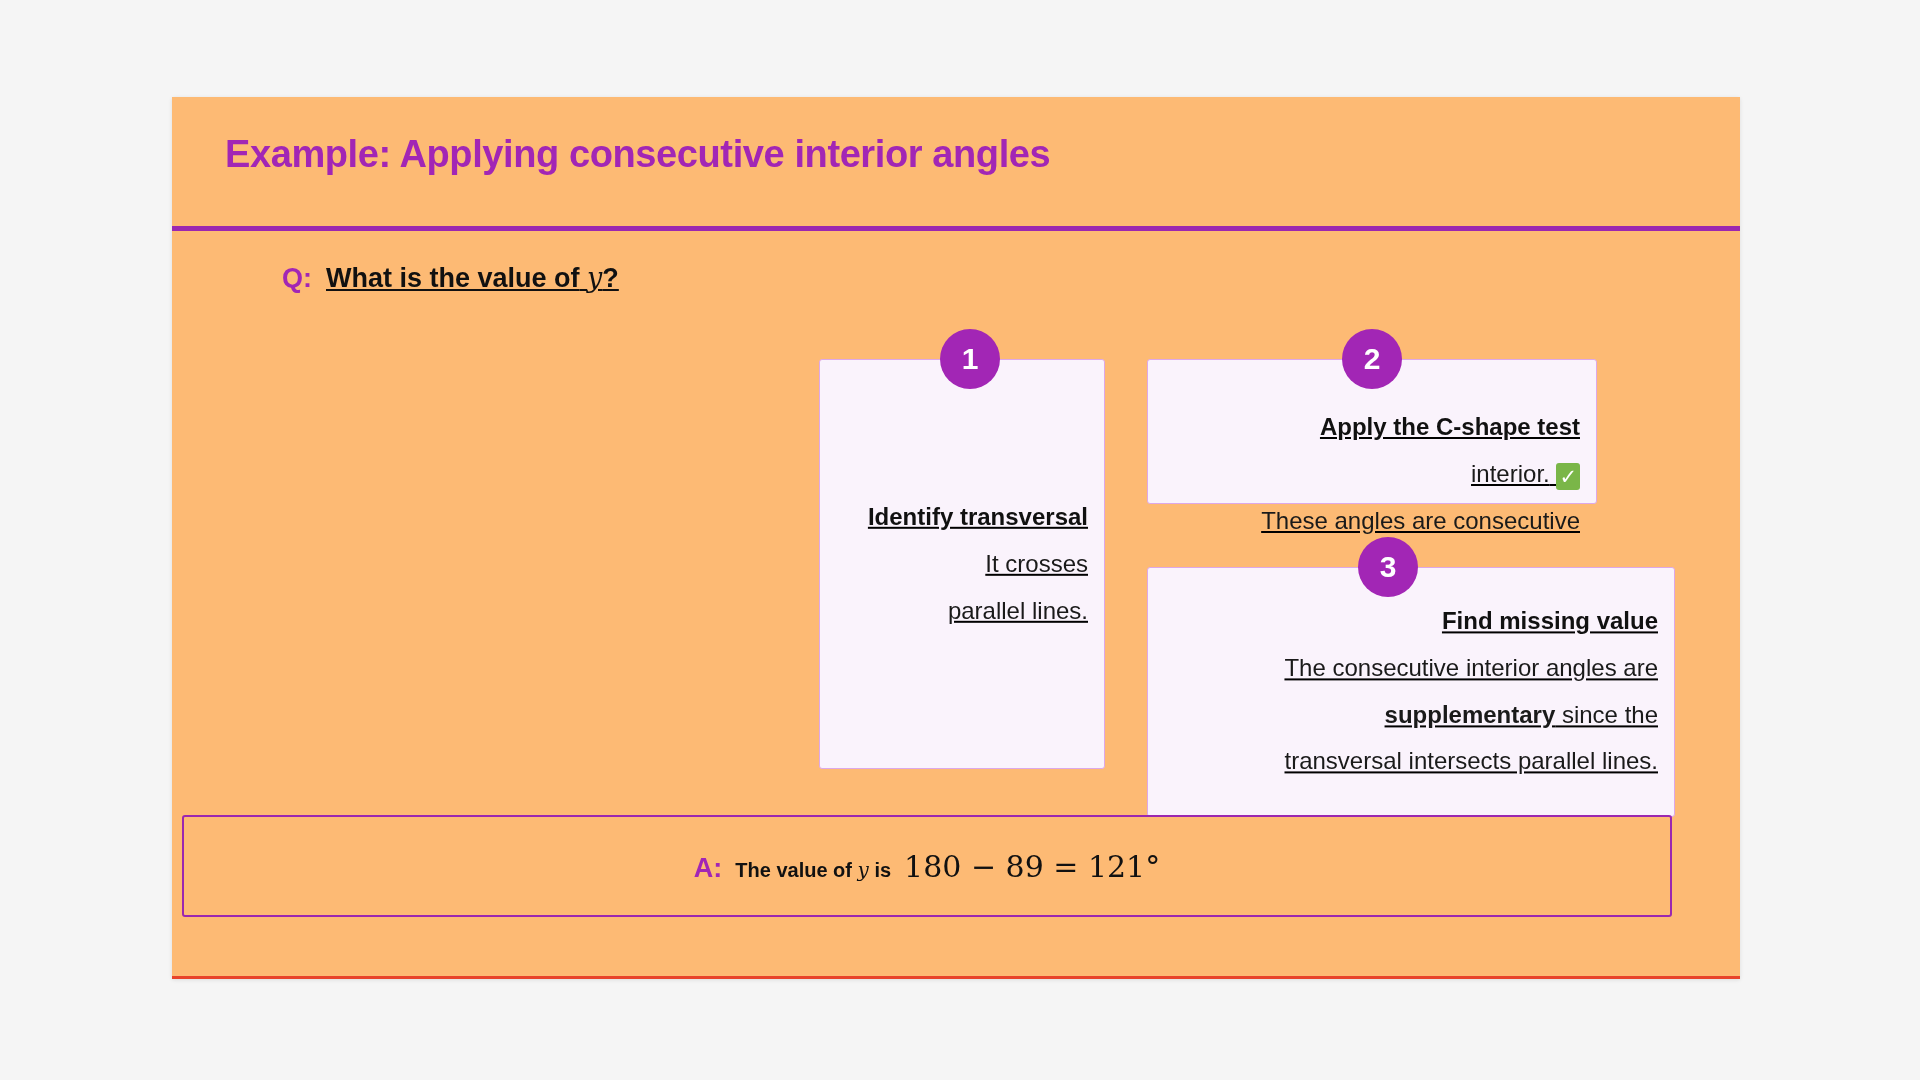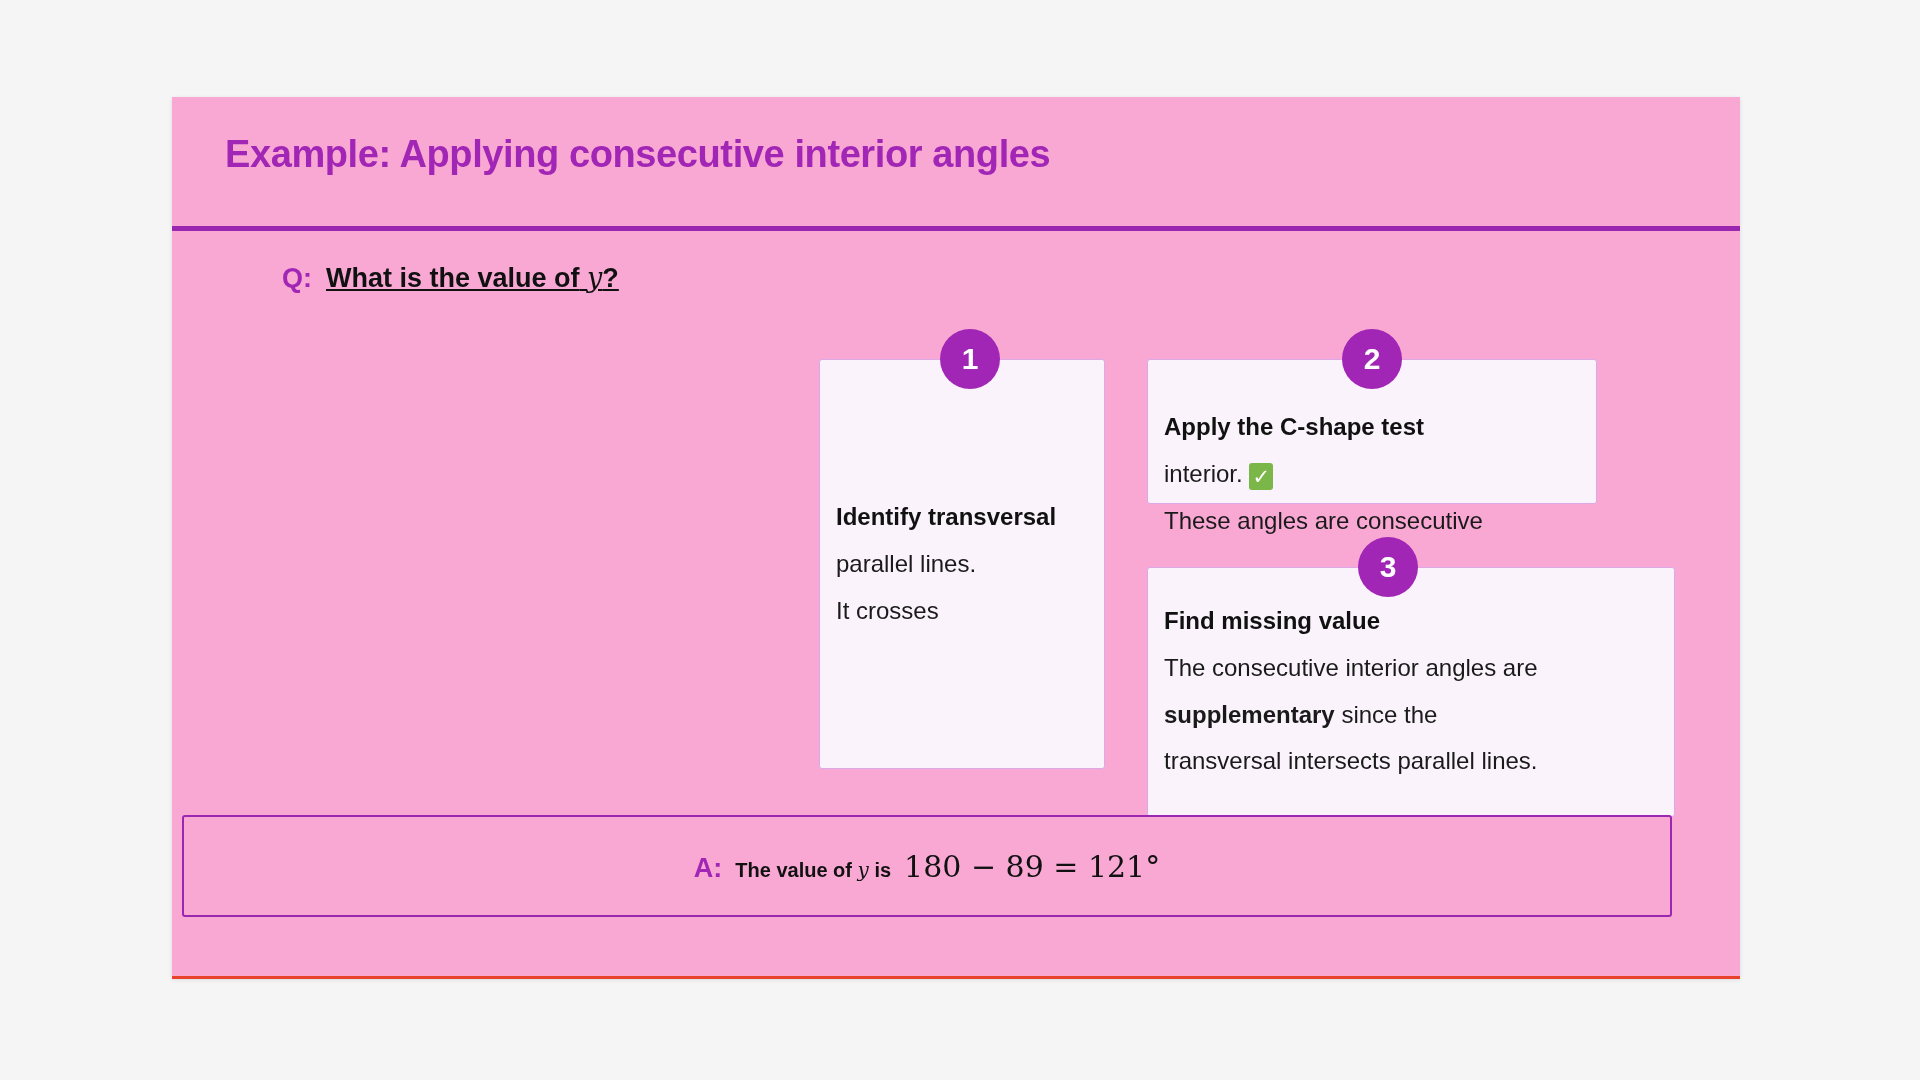--- a/index.html
+++ b/index.html
@@ -8,21 +8,21 @@
     background:#f5f5f5;
     font-family:"Liberation Sans", sans-serif;
     overflow:hidden;
   }
 
   
   .slide {
     position:absolute;
     left:172px; top:97px;
     width:1568px; height:882px;
-    background:#f9a8d4;
+    background:#fdba74;
     box-shadow:0 1px 4px rgba(0,0,0,0.10);
   }
   .slide-bottom-rule {
     position:absolute;
     left:0; bottom:0;
     width:100%; height:3px;
     background:#e8432a;
   }
 
   
@@ -87,21 +87,22 @@
     background:#faf3fc;
     border:1.5px solid #dda8e8;
     border-radius:3px;
   }
   .step-card .inner {
     position:absolute;
     left:0; right:0;
     top:50%;
     transform:translateY(-50%);
     padding:0 16px;
-    text-align:left;
+    text-align:right;
+    text-decoration:underline;
   }
   .step-card.overflow .inner {
     top:auto; transform:none;
     padding-top:44px;
   }
 
   .step-badge {
     position:absolute;
     width:60px; height:60px;
     border-radius:50%;
@@ -199,22 +200,22 @@
       <span class="mathit">y</span><span>?</span>
     </span>
   </div>
 
 
   <div class="steps">
 
     <div class="step-card" id="card1">
       <div class="inner">
         <div class="step-heading">Identify transversal</div>
+        <div class="step-body">It crosses</div>
         <div class="step-body">parallel lines.</div>
-        <div class="step-body">It crosses</div>
       </div>
     </div>
     <div class="step-badge" id="badge1">1</div>
 
     <div class="step-card overflow" id="card2">
       <div class="inner">
         <div class="step-heading">Apply the C-shape test</div>
         <div class="step-body">
           <span>interior.</span>
           <span class="check-badge">✓</span>

